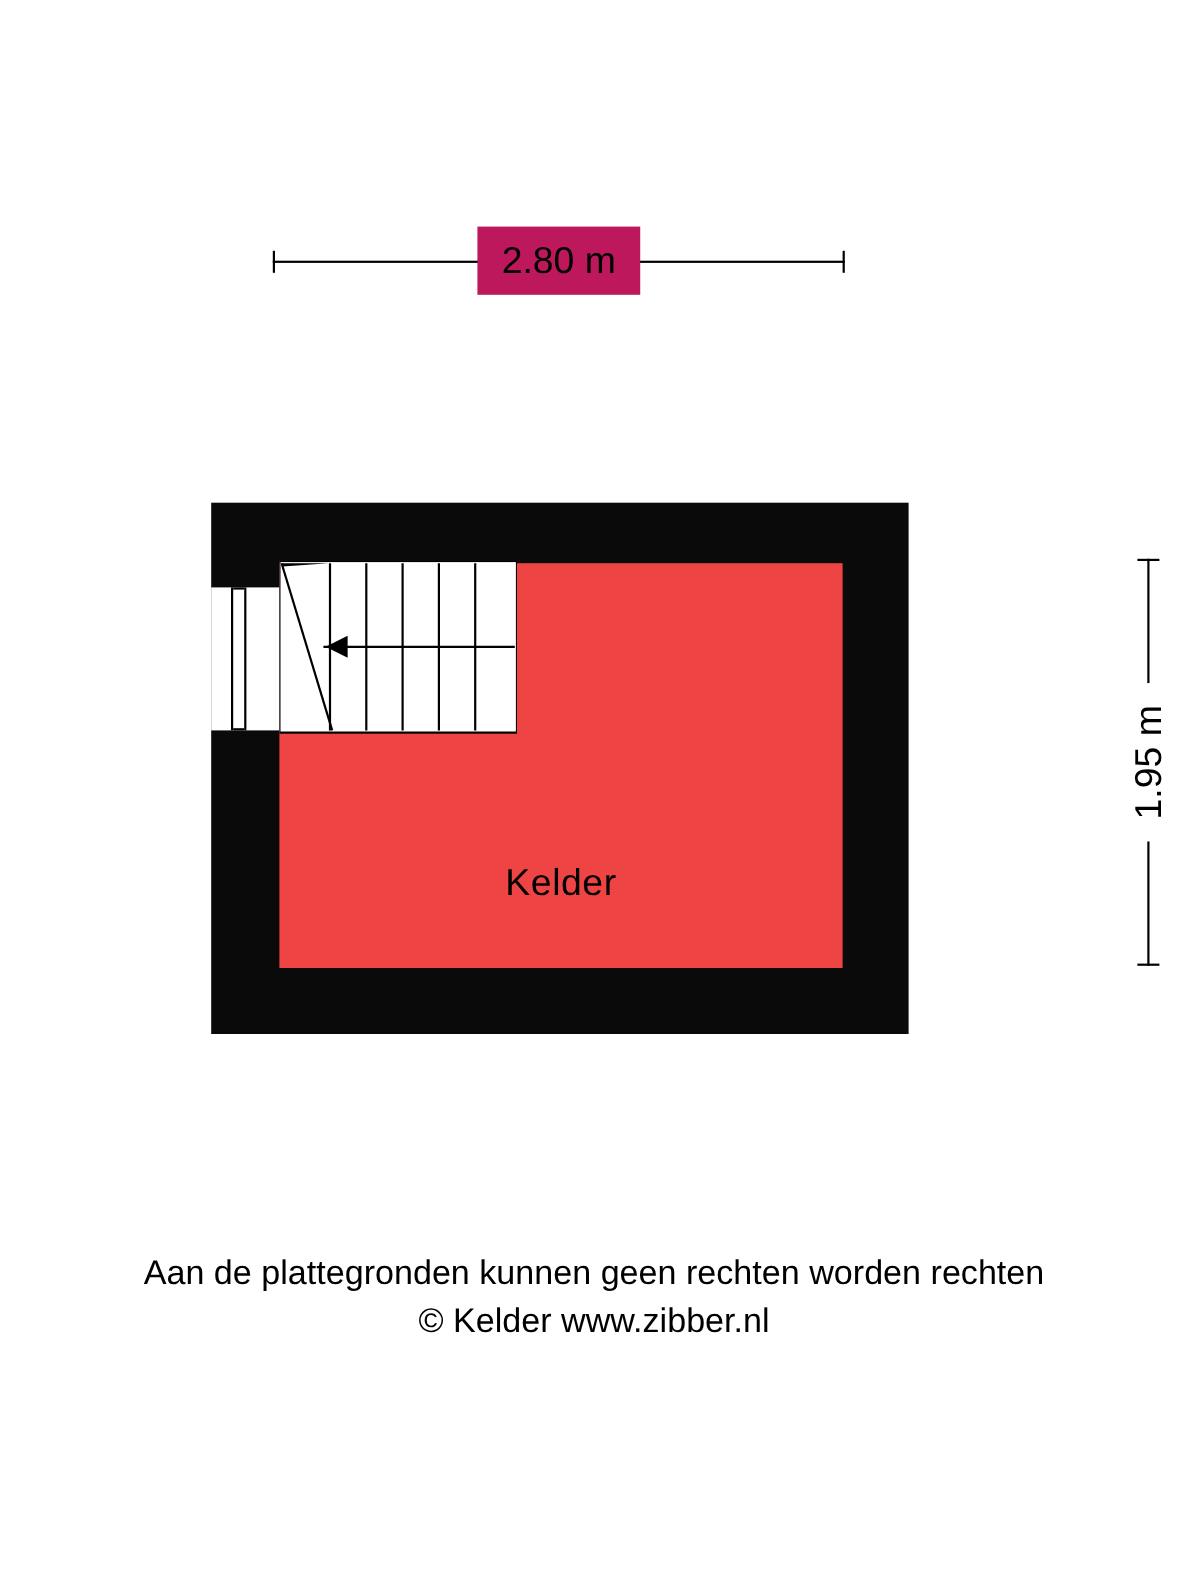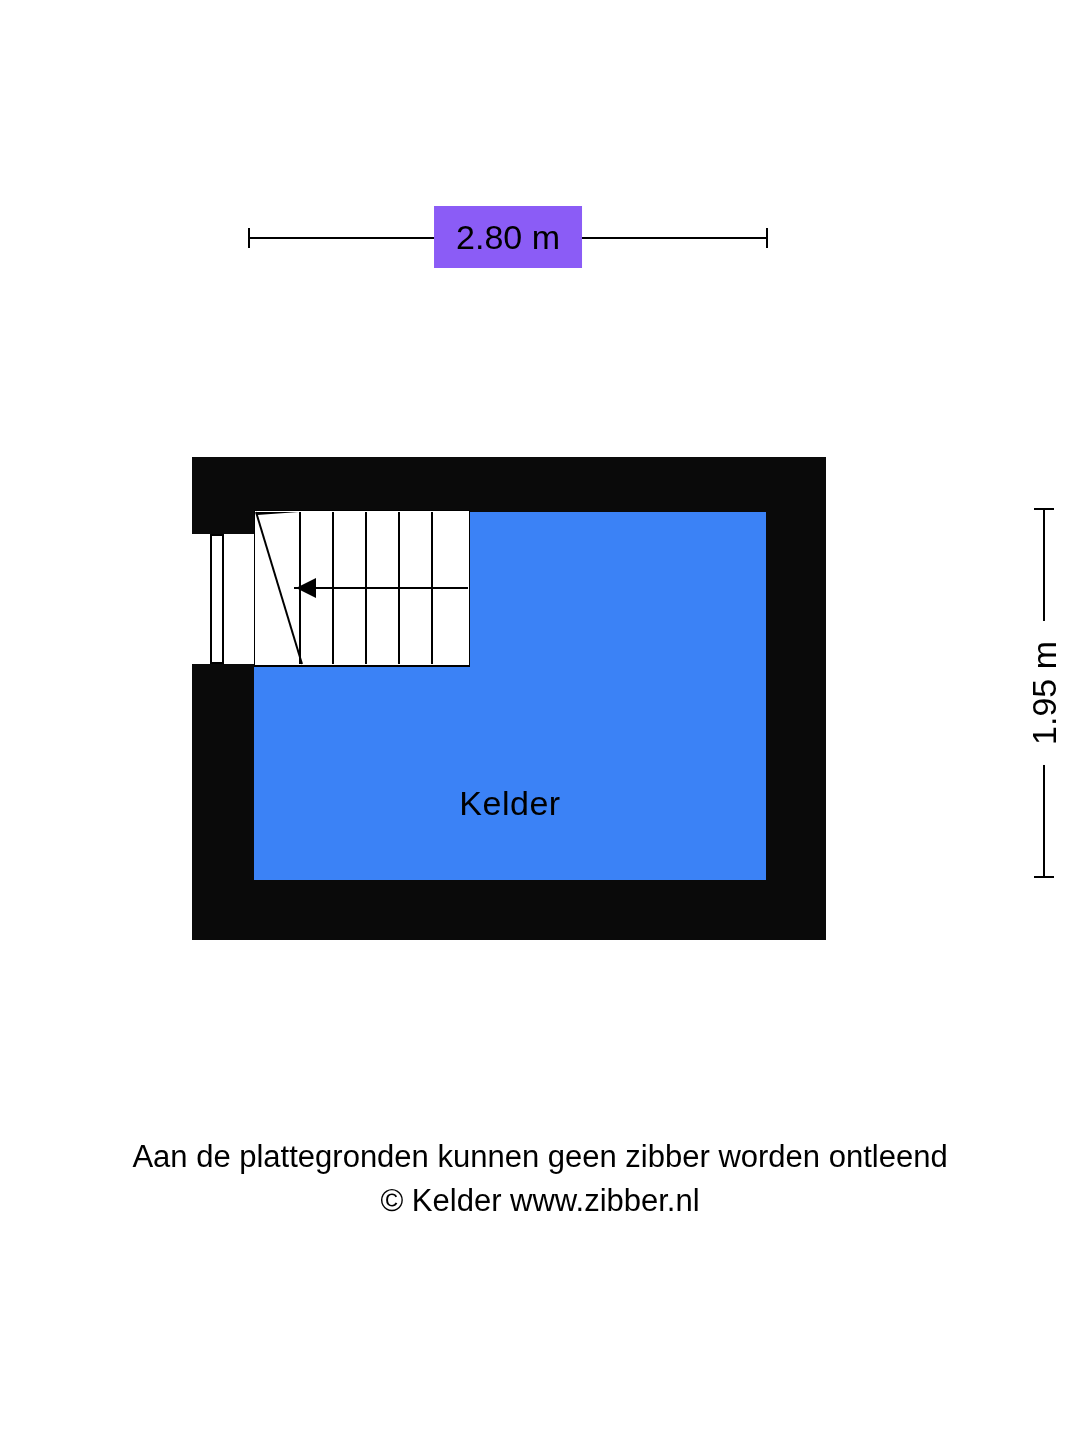--- a/index.html
+++ b/index.html
@@ -40,21 +40,21 @@
     height: 20px;
     background: #000;
   }
   .dim-top .cap-left { left: 0; }
   .dim-top .cap-right { left: 518px; }
   .dim-top .label {
     position: absolute;
     left: 50%;
     top: 0;
     transform: translateX(-50%);
-    background: #8b5cf6;
+    background: #be185d;
     padding: 0 22px;
     font-size: 34px;
     line-height: 62px;
     white-space: nowrap;
   }
 
   
   .dim-right {
     position: absolute;
     left: 1012px;
@@ -104,21 +104,21 @@
     position: absolute;
     inset: 0;
     background: #0a0a0a;
   }
   .room-inner {
     position: absolute;
     left: 62px;
     top: 55px;
     right: 60px;
     bottom: 60px;
-    background: #3b82f6;
+    background: #ef4444;
   }
   .room-label {
     position: absolute;
     left: 0;
     right: 0;
     top: 272px;
     text-align: center;
     font-size: 34px;
     letter-spacing: 0.5px;
   }
@@ -242,15 +242,15 @@
       <path d="M2,2 L44,2 L2,2 Z" fill="#000000"></path>
       <path d="M3,3 L40,3 L3,3 Z" fill="#000000"></path>
       <path d="M2,2 L42,2 L2,2 Z" fill="#000000"></path>
       <path d="M2,3 L43,3 L22,70 Z" fill="#000000" opacity="0"></path>
       <path d="M2,2 L45,2 L3,5 Z" fill="#000000"></path>
     </svg>
   </div>
 </div>
 
 <div class="footer">
-  <div class="line1">Aan de plattegronden kunnen geen zibber worden ontleend</div>
+  <div class="line1">Aan de plattegronden kunnen geen rechten worden rechten</div>
   <div class="line2">© Kelder www.zibber.nl</div>
 </div>
 
 </body></html>

